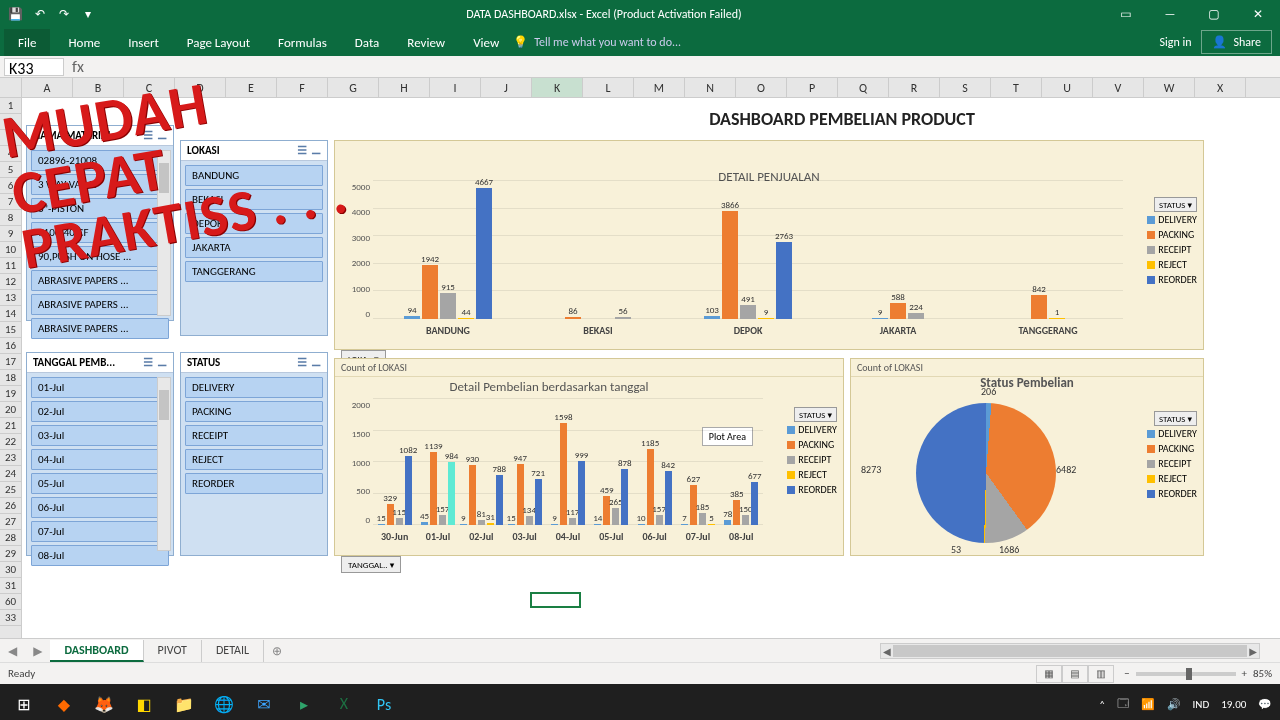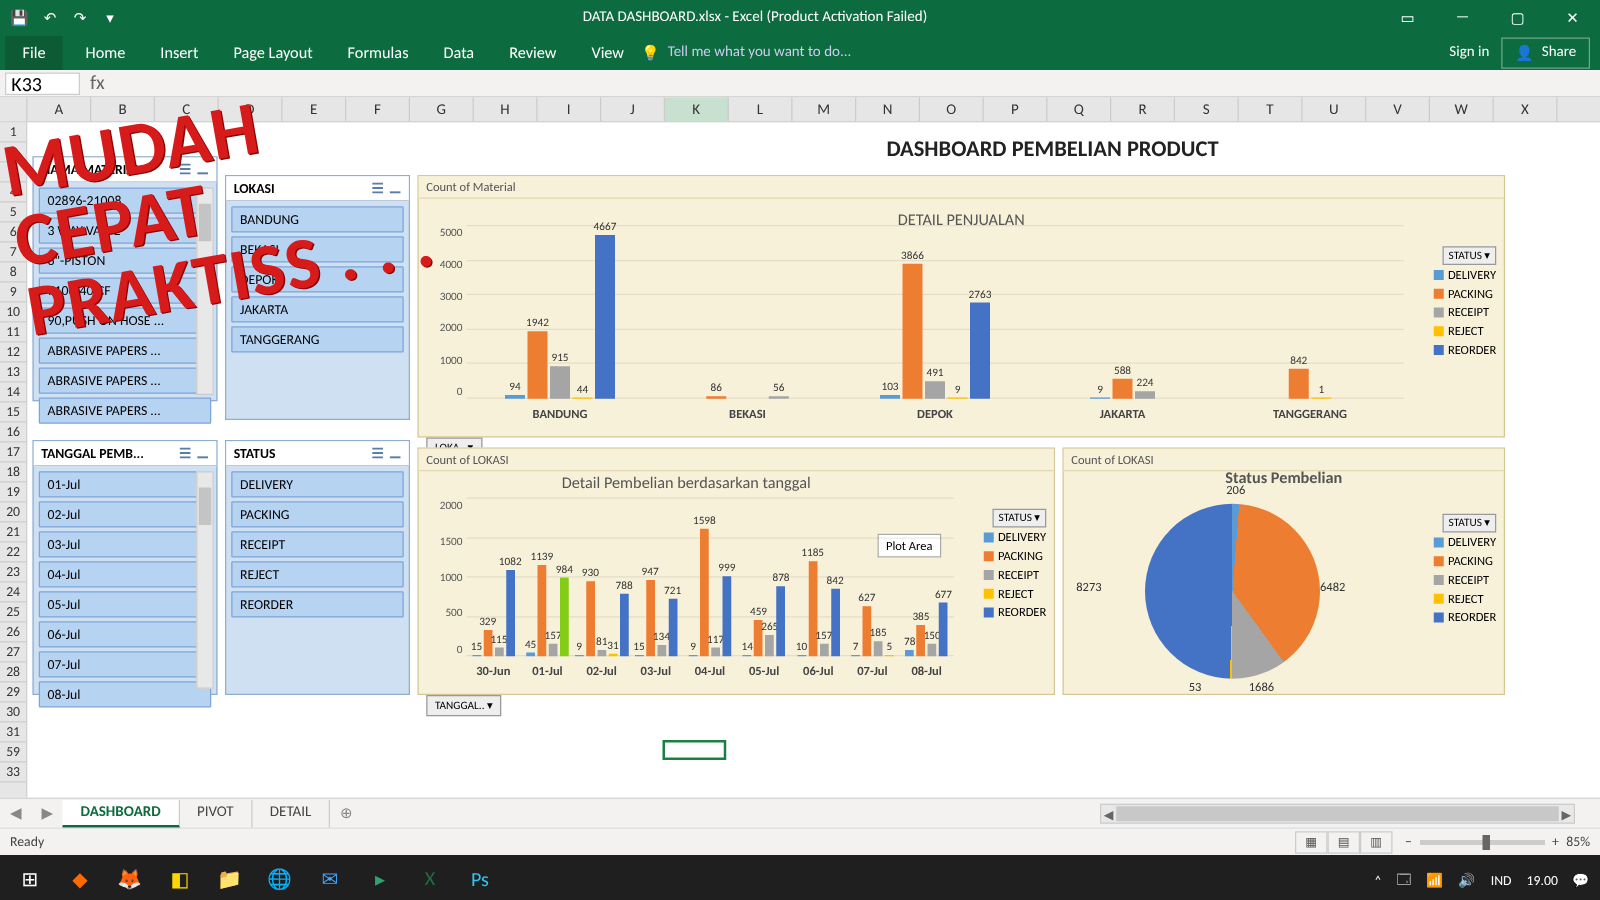--- a/index.html
+++ b/index.html
@@ -203,21 +203,21 @@
       <div>22</div>
       <div>23</div>
       <div>24</div>
       <div>25</div>
       <div>26</div>
       <div>27</div>
       <div>28</div>
       <div>29</div>
       <div>30</div>
       <div>31</div>
-      <div>59</div>
+      <div>60</div>
       <div>33</div>
     </div>
   <div class="sheet">
     <div class="dash">
       <div class="dash-title">DASHBOARD PEMBELIAN PRODUCT</div>
 
       <div class="slicer" id="sl-material" style="left:4px; top:27px; width:148px; height:196px;">
         <div class="sh">
             <span>NAMA MATERIAL</span>
             <span class="icons">
@@ -291,21 +291,20 @@
         <div class="items" id="sl-status-items">
             <div class="item">DELIVERY</div>
             <div class="item">PACKING</div>
             <div class="item">RECEIPT</div>
             <div class="item">REJECT</div>
             <div class="item">REORDER</div>
           </div>
       </div>
 
       <div class="chartbox" id="chart1" style="left:312px; top:42px; width:870px; height:210px;">
-        <div class="ct">Count of Material</div>
         <div class="ctit" style="position:absolute;top:24px;left:0;right:0;">DETAIL PENJUALAN</div>
         <div class="status-btn" style="top:56px;right:6px;">STATUS ▾</div>
         <div class="legend" style="top:72px;" id="legend1">
             <div class="lg">
               <span class="sw" style="background:#5b9bd5"></span>
               <span>DELIVERY</span>
             </div>
             <div class="lg">
               <span class="sw" style="background:#ed7d31"></span>
               <span>PACKING</span>
@@ -470,21 +469,21 @@
             <div class="bargroup">
               <div class="bar" style="width: 7px; height: 2.88px; background: rgb(91, 155, 213);">
                 <div class="vlab">45</div>
               </div>
               <div class="bar" style="width: 7px; height: 72.896px; background: rgb(237, 125, 49);">
                 <div class="vlab">1139</div>
               </div>
               <div class="bar" style="width: 7px; height: 10.048px; background: rgb(165, 165, 165);">
                 <div class="vlab">157</div>
               </div>
-              <div class="bar" style="width: 7px; height: 62.976px; background: #84cc16;">
+              <div class="bar" style="width: 7px; height: 62.976px; background: #5eead4;">
                 <div class="vlab">984</div>
               </div>
               <div class="bglabel">01-Jul</div>
             </div>
             <div class="bargroup">
               <div class="bar" style="width: 7px; height: 1px; background: rgb(91, 155, 213);">
                 <div class="vlab">9</div>
               </div>
               <div class="bar" style="width: 7px; height: 59.52px; background: rgb(237, 125, 49);">
                 <div class="vlab">930</div>

